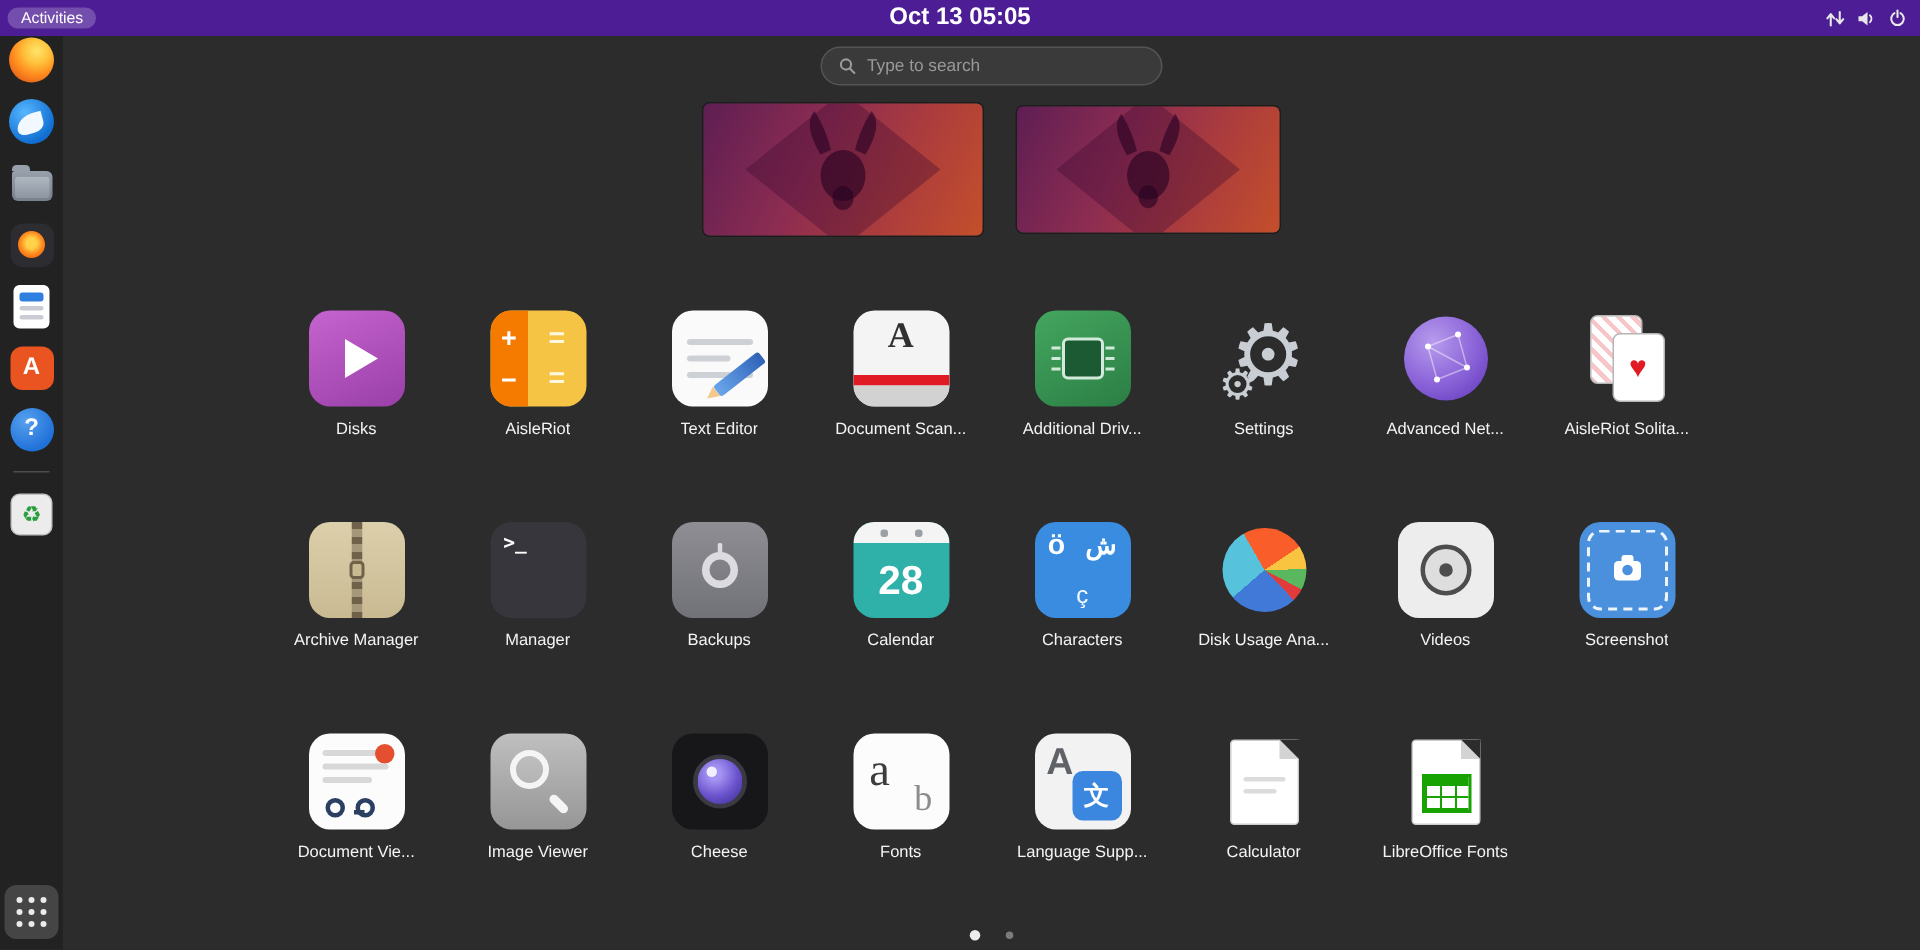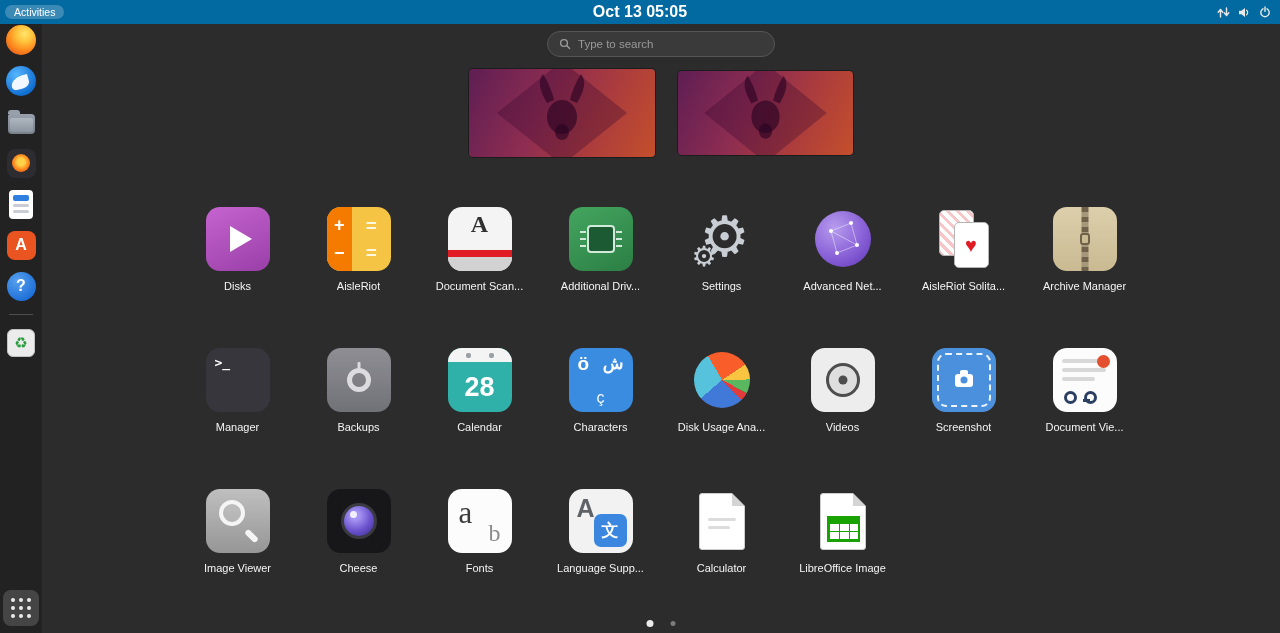--- a/index.html
+++ b/index.html
@@ -1,21 +1,21 @@
 <!DOCTYPE html>
 <html><head>
 <meta charset="utf-8">
 <style>
 *{margin:0;padding:0;box-sizing:border-box;user-select:none}
 html,body{width:1280px;height:633px;overflow:hidden;background:#2c2c2c;font-family:"Liberation Sans",sans-serif}
 b,i{font-style:normal;font-weight:normal}
 button{font-family:inherit;cursor:default}
 
 
-.topbar{position:fixed;top:0;left:0;right:0;height:16px;background:#0369a1;display:flex;align-items:center;justify-content:space-between;padding:12px 5px;z-index:20}
+.topbar{position:fixed;top:0;left:0;right:0;height:16px;background:#4c1d95;display:flex;align-items:center;justify-content:space-between;padding:12px 5px;z-index:20}
 .activities{background:rgba(255,255,255,.22);border:none;border-radius:9px;color:#fff;font-size:10.5px;line-height:1;padding:2px 9px}
 .clock{position:absolute;left:50%;transform:translateX(-50%);color:#fff;font-size:16px;font-weight:700}
 .status{display:flex;align-items:center;gap:8px;padding-right:4px;background:transparent;border:none}
 
 
 .dock{position:fixed;top:16px;left:0;bottom:0;width:42px;background:#222;display:flex;flex-direction:column;align-items:center;padding:8px 0 7px}
 .dock-items{display:flex;flex-direction:column;align-items:center;gap:9px}
 .dock-item{width:32px;height:32px;display:flex;align-items:center;justify-content:center;background:transparent;border:none;padding:0}
 .dock-sep{width:24px;height:1px;background:rgba(255,255,255,.2);margin:3px 0}
 .dock-spacer{flex:1}
@@ -283,20 +283,29 @@
           <i class="calc-l">
             <b>+</b>
             <b>−</b>
           </i>
           <i class="calc-r">
             <b>=</b>
             <b>=</b>
           </i>
         </div>
         <div class="app-label">AisleRiot</div>
+      </div>
+      <div class="app">
+        <div class="ic ic-text-editor">
+          <i class="te-line"></i>
+          <i class="te-line short"></i>
+          <i class="te-line"></i>
+          <i class="te-pencil"></i>
+        </div>
+        <div class="app-label">Text Editor</div>
       </div>
       <div class="app">
         <div class="ic ic-document-scanner">
           <b class="scan-a">A</b>
           <i class="scan-red"></i>
           <i class="scan-gray"></i>
         </div>
         <div class="app-label">Document Scan...</div>
       </div>
       <div class="app">
@@ -457,20 +466,20 @@
         </div>
         <div class="app-label">Calculator</div>
       </div>
       <div class="app">
         <div class="ic ic-libreoffice-calc">
           <i class="page">
             <i class="fold"></i>
             <i class="sheet"></i>
           </i>
         </div>
-        <div class="app-label">LibreOffice Image</div>
+        <div class="app-label">LibreOffice Fonts</div>
       </div>
     </div>
   <div class="page-dots">
       <span class="pdot active"></span>
       <span class="pdot"></span>
     </div>
 </main>
 
 </body></html>

